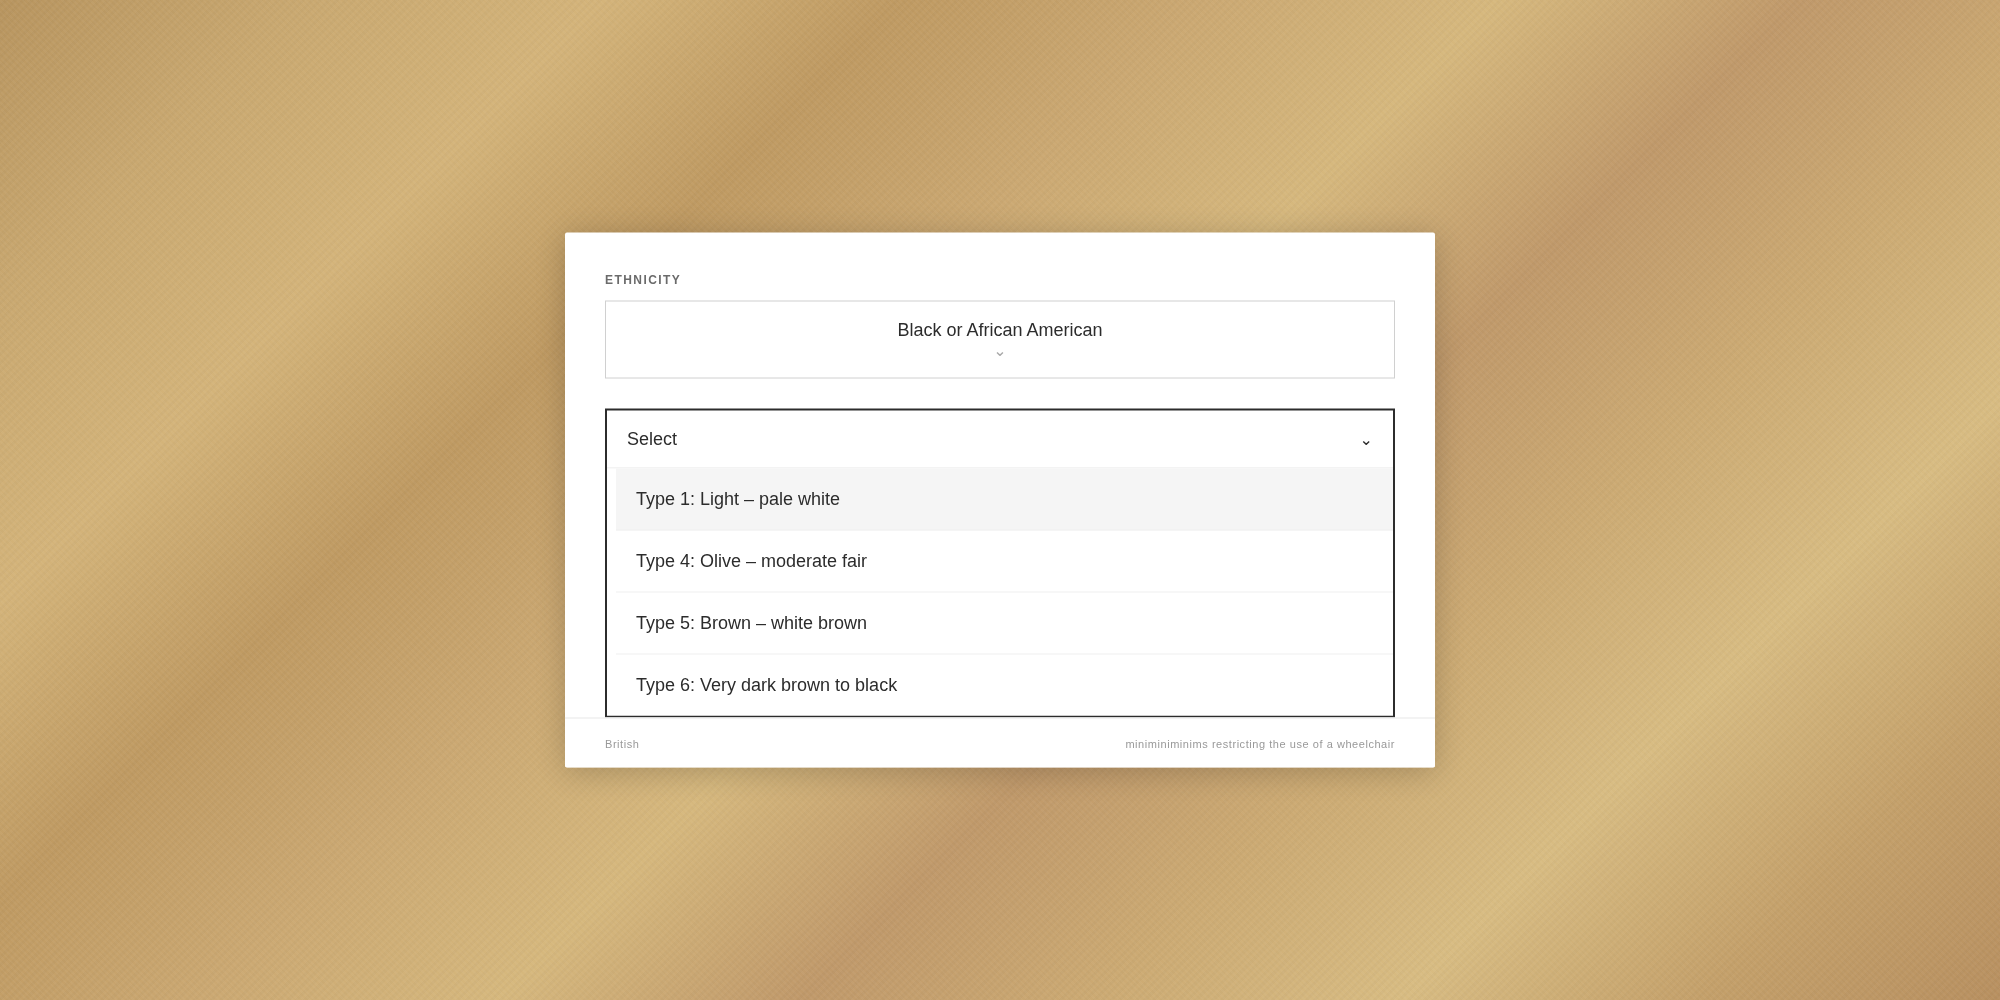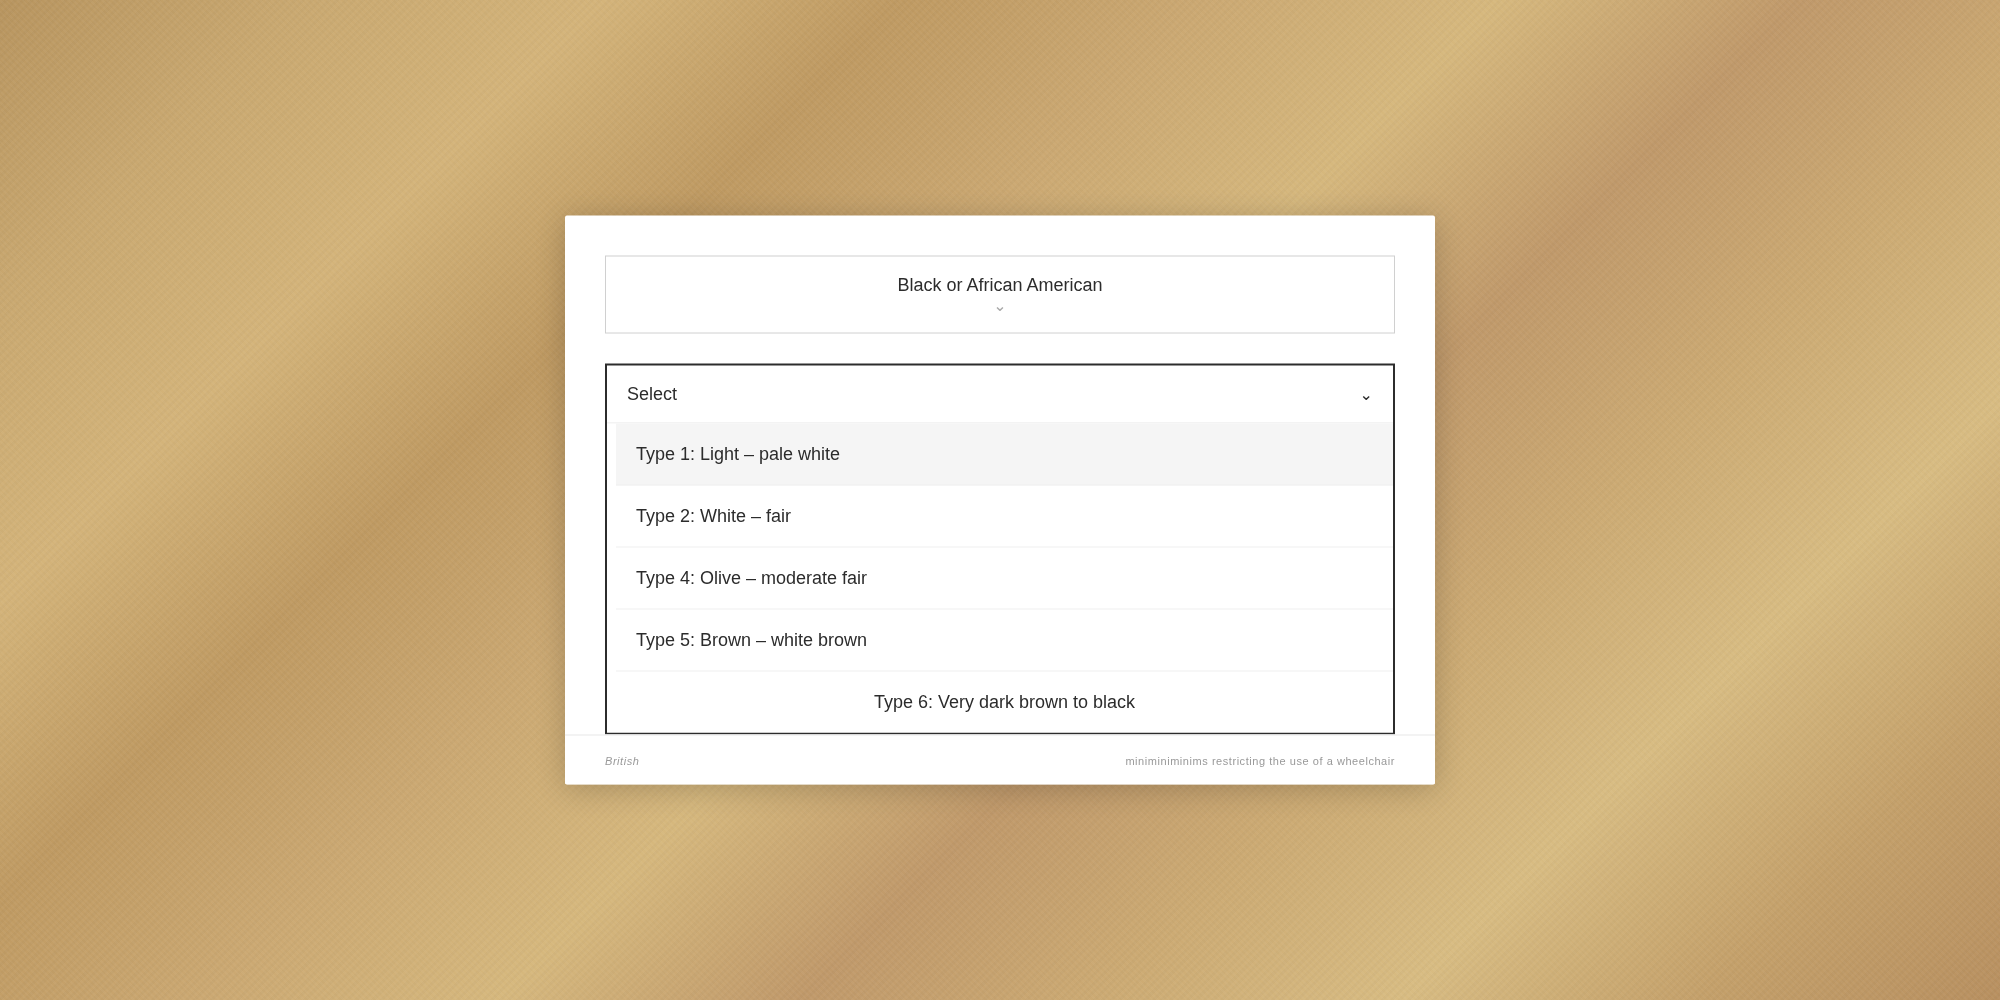--- a/index.html
+++ b/index.html
@@ -138,21 +138,20 @@
     .dropdown-option {
       padding: 20px 20px;
       font-size: 18px;
       color: #2c2c2c;
       cursor: pointer;
       border-bottom: 1px solid #efefef;
     }
 
     .dropdown-option:last-child {
       border-bottom: none;
-      text-align: center;
     }
 
     .dropdown-option:first-child {
       background-color: #f5f5f5;
     }
 
     .modal-footer {
       height: 50px;
       background: #fff;
       border-top: 1px solid #e8e8e8;
@@ -160,52 +159,51 @@
       align-items: center;
       padding: 0 40px;
       font-size: 11px;
       color: #999;
       letter-spacing: 0.05em;
       margin-top: 0;
     }
 
     .footer-text-left {
       flex: 1;
-      font-style: italic;
     }
 
     .footer-text-right {
       flex: 2;
       text-align: right;
     }
   </style>
 </head>
 <body>
 
 <div class="bg-paper"></div>
 
 <div class="modal-container">
   <div class="modal-content">
 
+    <div class="section-label">ETHNICITY</div>
 
     <div class="dropdown-closed">
       <span class="dropdown-value">Black or African American</span>
       <span class="chevron-icon-gray">⌄</span>
     </div>
 
 
     <div class="dropdown-open-container">
       <div class="dropdown-search-row">
         <input class="dropdown-search-input" type="text" value="Select" placeholder="Select" style="">
         <span class="chevron-icon">⌄</span>
       </div>
 
       <div class="dropdown-options">
         <div class="dropdown-option">Type 1: Light – pale white</div>
-        <div class="dropdown-option">Type 2: White – fair</div>
         <div class="dropdown-option">Type 4: Olive – moderate fair</div>
         <div class="dropdown-option">Type 5: Brown – white brown</div>
         <div class="dropdown-option">Type 6: Very dark brown to black</div>
       </div>
     </div>
 
   </div>
 
   <div class="modal-footer">
     <span class="footer-text-left">British</span>

